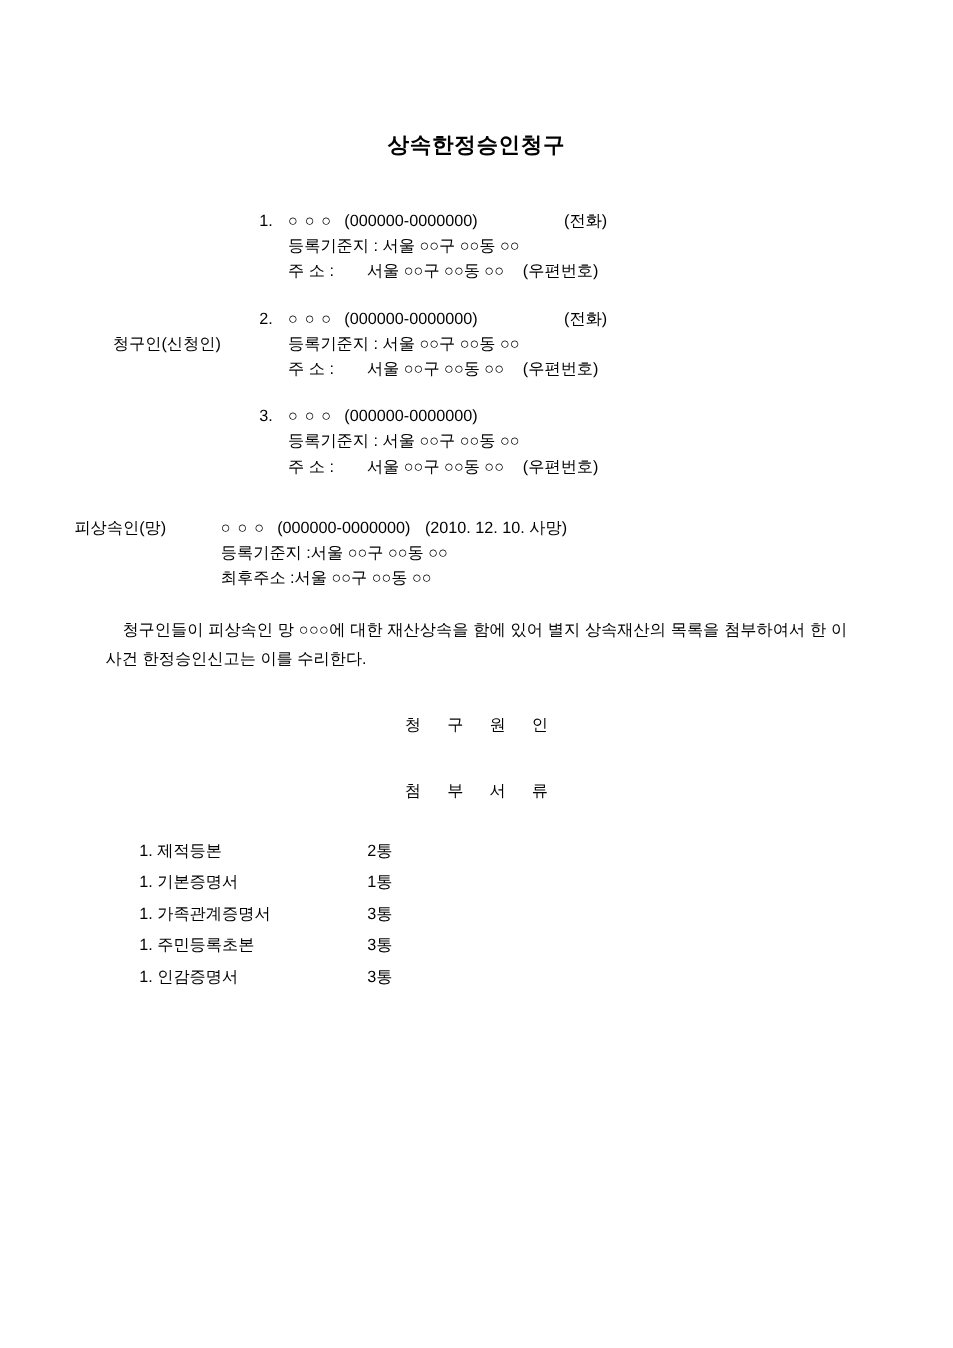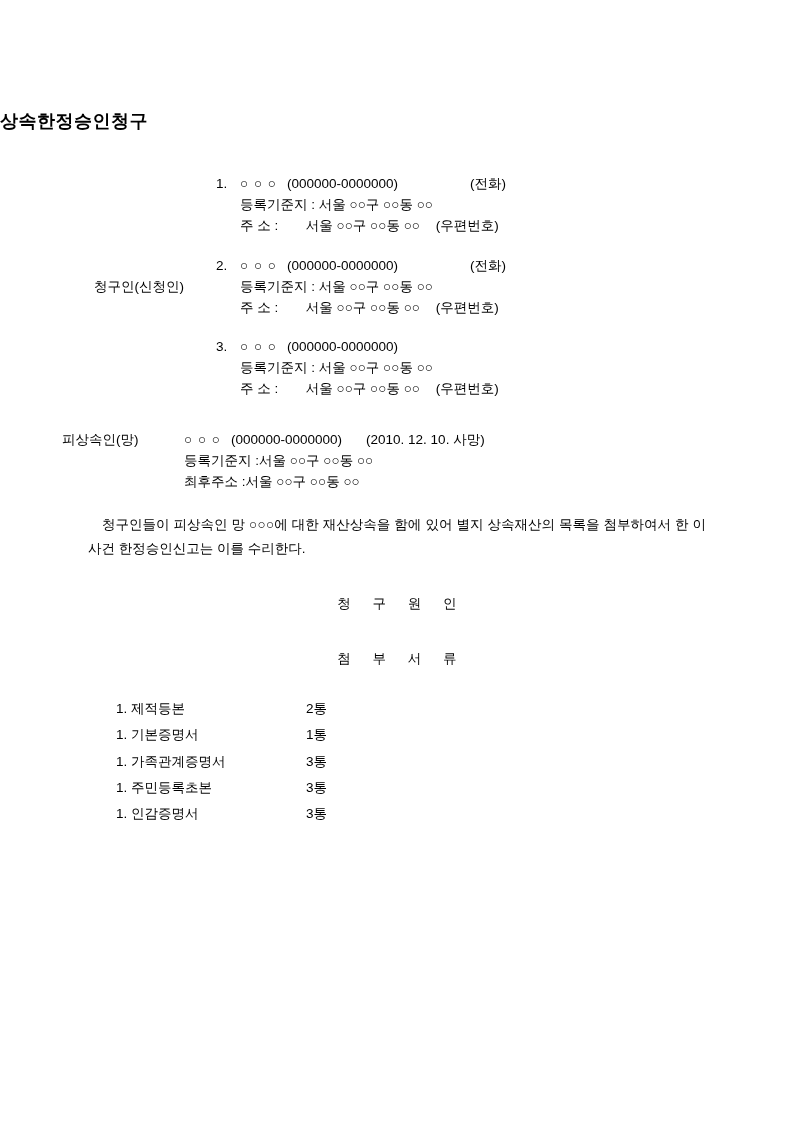--- a/index.html
+++ b/index.html
@@ -18,21 +18,21 @@
     overflow: hidden;
   }
   .page {
     position: relative;
     width: 794px;
     height: 1123px;
     padding: 0;
     box-sizing: border-box;
   }
   .doc-title {
-    text-align: left;
+    text-align: center;
     font-weight: bold;
     font-size: 18px;
     letter-spacing: 0.5px;
     margin: 108px 0 0 0;
   }
 
   
   .party-block {
     margin: 38px 0 0 0;
     padding-left: 94px;
@@ -98,21 +98,21 @@
     width: 122px;
     flex: 0 0 122px;
   }
   .deceased-name {
     letter-spacing: 1px;
   }
   .deceased-rrn {
     margin-left: 10px;
   }
   .deceased-death {
-    margin-left: 24px;
+    margin-left: 12px;
   }
   .deceased-lines {
     padding-left: 122px;
   }
   .deceased-lines .ln-label {
     display: inline-block;
   }
 
   
   .section-heading {

